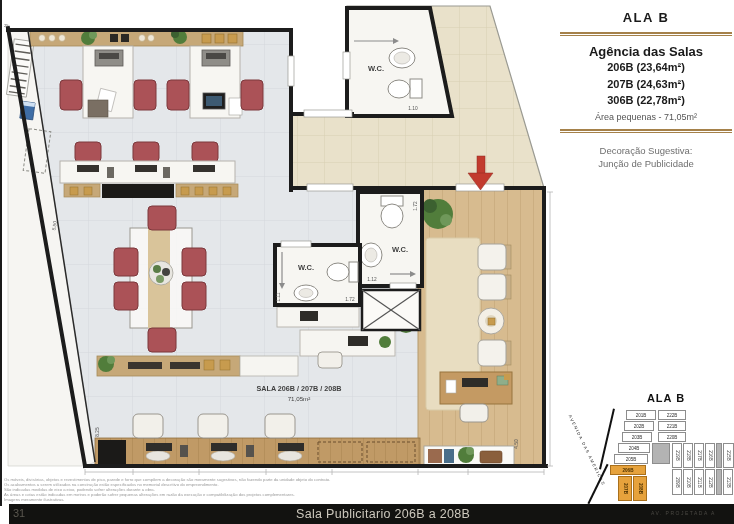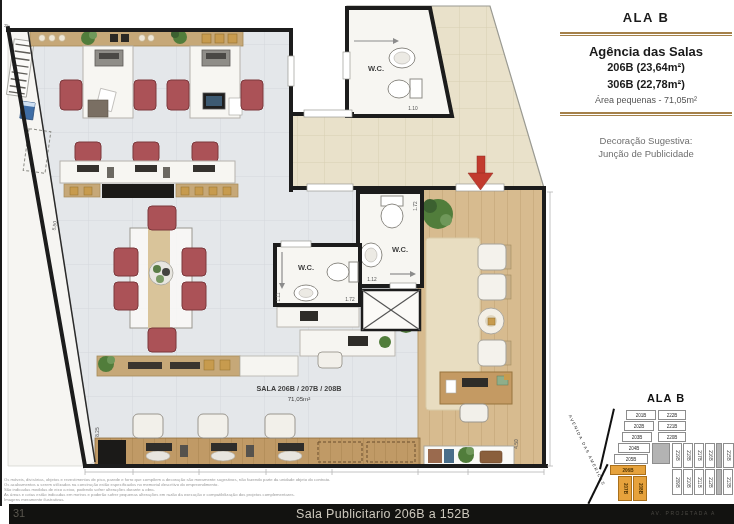--- a/index.html
+++ b/index.html
@@ -7,21 +7,21 @@
          font-family:"Liberation Sans",sans-serif;}
   .abs{position:absolute;}
   .leftedge{left:0;top:0;width:2px;height:506px;background:#1b1b1b;}
   
   .sidebar{left:558px;top:8px;width:176px;text-align:center;color:#1a1a1a;}
   .sb-title{font-size:13px;font-weight:bold;letter-spacing:1.5px;padding-top:2px;}
   .grule{height:1px;border-top:2px solid #a5814a;border-bottom:1px solid #a5814a;margin:7px 2px 0 2px;}
   .sb-heading{font-size:13px;font-weight:bold;margin-top:8px;}
   .sb-unit{font-size:11px;font-weight:bold;line-height:16.5px;}
   .sb-area{font-size:9px;color:#555;margin-top:3px;}
-  .sb-decor{font-size:9.5px;color:#6f6f6f;line-height:13px;margin-top:18px;}
+  .sb-decor{font-size:9.5px;color:#6f6f6f;line-height:13px;margin-top:11px;}
   
   .kp-title{left:596px;top:392px;width:140px;text-align:center;font-size:11px;font-weight:bold;letter-spacing:1px;color:#111;}
   .kmap{left:600px;top:410px;width:148px;height:92px;}
   .kcell{position:absolute;box-sizing:border-box;border:1px solid #8d8d8d;background:#ffffff;
          display:flex;align-items:center;justify-content:center;font-size:4.6px;color:#333;overflow:hidden;}
   .kcell.orange{background:#e6a23c;border-color:#a9701c;color:#4a3000;font-weight:bold;}
   .kcell.gray{background:#b3b3b3;}
   .kcell .rot{display:block;transform:rotate(90deg);white-space:nowrap;}
   .street-line1{left:6px;top:-2px;width:2px;height:62px;background:#111;transform:rotate(13deg);}
   .street-line2{left:-3px;top:52px;width:2px;height:44px;background:#111;transform:rotate(26deg);}
@@ -328,20 +328,21 @@
       <text x="99" y="432" text-anchor="middle" transform="rotate(-90 99 432)">8.25</text>
       <text x="4" y="27" font-size="4.2">25</text>
     </g>
   </svg>
 
   <div class="abs sidebar">
     <div class="sb-title">ALA B</div>
     <div class="grule"></div>
     <div class="sb-heading">Agência das Salas</div>
     <div class="sb-unit">206B (23,64m²)</div>
+    <div class="sb-unit">207B (24,63m²)</div>
     <div class="sb-unit">306B (22,78m²)</div>
     <div class="sb-area">Área pequenas - 71,05m²</div>
     <div class="grule"></div>
     <div class="sb-decor">
       <div>Decoração Sugestiva:</div>
       <div>Junção de Publicidade</div>
     </div>
   </div>
 
   <div class="abs kp-title">ALA B</div>
@@ -403,17 +404,17 @@
   <div class="abs fineprint">
     <div>Os móveis, divisórias, objetos e revestimentos de piso, parede e forro que compõem a decoração são meramente sugestivos, não fazendo parte da unidade objeto do contrato.</div>
     <div>Os acabamentos a serem utilizados na construção estão especificados no memorial descritivo do empreendimento.</div>
     <div>São indicadas medidas de eixo a eixo, podendo sofrer alterações durante a obra.</div>
     <div>As áreas e cotas estão indicadas em metros e poderão sofrer pequenas alterações em razão da execução e compatibilização dos projetos complementares.</div>
     <div>Imagens meramente ilustrativas.</div>
   </div>
 
   <div class="abs footer">
     <span class="abs pagenum">31</span>
-    <span class="abs ftitle">Sala Publicitario 206B a 152B</span>
+    <span class="abs ftitle">Sala Publicitario 206B a 208B</span>
     <span class="abs fstreet">AV. PROJETADA A</span>
   </div>
 
 </div>
 
 </body></html>

